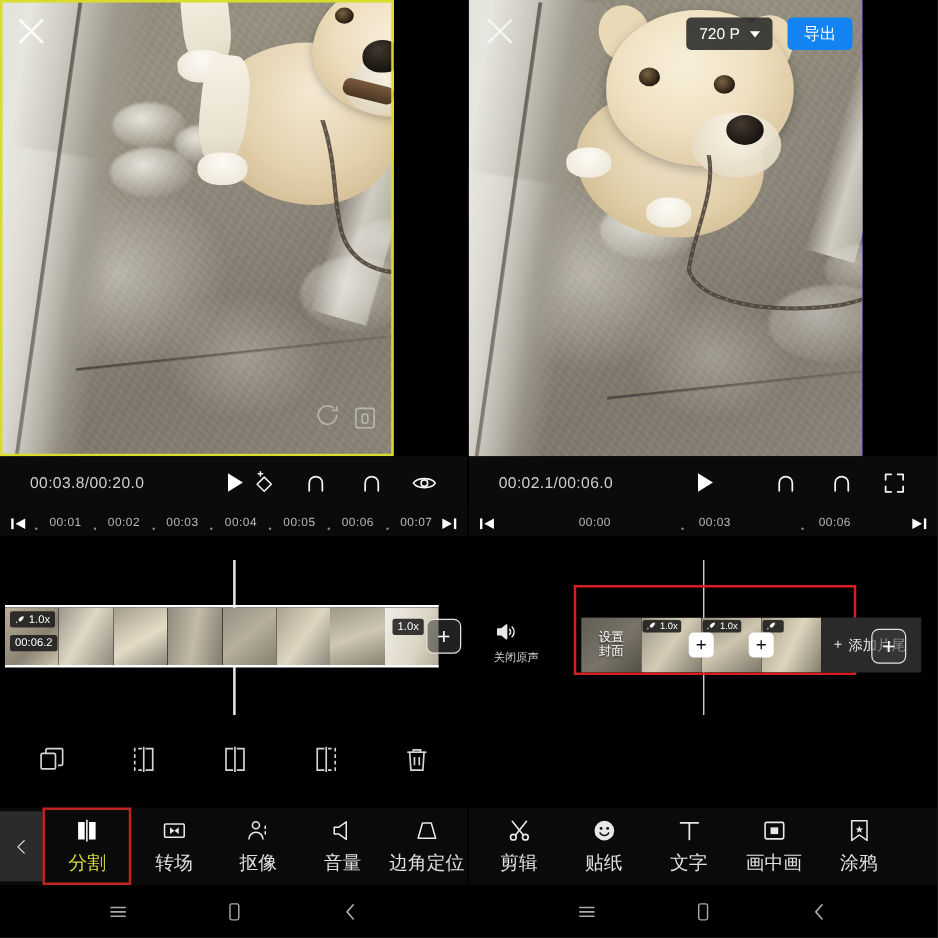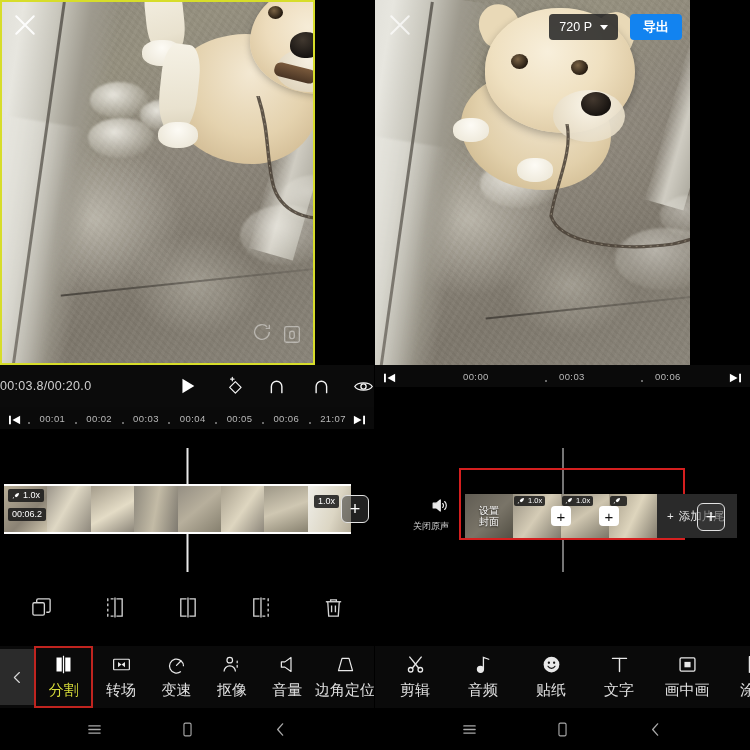--- a/index.html
+++ b/index.html
@@ -144,30 +144,30 @@
     position:absolute; right:72px; top:14px; height:26px; padding:0 10px;
     background:rgba(40,40,40,.88); border-radius:4px;
     display:flex; align-items:center; gap:8px;
     color:#fff; font-size:12.5px;
   }
   .caret { width:0;height:0;border-left:4px solid transparent;border-right:4px solid transparent;
     border-top:5px solid #fff; }
   .export-btn {
     position:absolute; right:8px; top:14px; height:26px; padding:0 13px;
     background:#1283f0; border-radius:4px; color:#fff; font-size:13px;
-    display:flex; align-items:center; justify-content:center; font-weight:700;margin-left:36px;
+    display:flex; align-items:center; justify-content:center; font-weight:400;margin-left:36px;
   }
 
   .wm { position:absolute; opacity:.42; }
   .wm.a { right:42px; bottom:22px; width:22px; height:22px; }
   .wm.b { right:12px; bottom:18px; width:22px; height:26px; }
   .wm svg{ width:100%; height:100%; }
 
   
-  .player-bar { height:42px; display:flex; align-items:center; padding:0 0;
+  .player-bar { height:42px; display:flex; align-items:center; padding:0 24px;
     background:#0b0b0b; position:relative; }
   .time-label { color:#cfcfcf; font-size:12.5px; letter-spacing:.3px; }
   .play-btn { position:absolute; left:50%; transform:translateX(-50%);
     width:22px; height:22px; display:flex; align-items:center; justify-content:center; }
   .play-btn svg{ width:100%; height:100%; }
   .pb-right { margin-left:auto; display:flex; align-items:center; gap:22px; }
   .pb-right .ic { width:21px; height:21px; opacity:.95; }
   .pb-right .ic svg{ width:100%; height:100%; }
 
   
@@ -208,21 +208,21 @@
   }
 
   
   .cliptools { position:absolute; left:0; right:0; top:596px;
     display:flex; justify-content:center; gap:50px; }
   .cliptools .ct { width:23px; height:23px; opacity:.92; }
   .cliptools .ct svg{ width:100%; height:100%; }
 
   
   .rt-mute { position:absolute; left:20px; top:496px; width:54px;
-    display:flex; flex-direction:column; align-items:flex-end; gap:5px; }
+    display:flex; flex-direction:column; align-items:flex-start; gap:5px; }
   .rt-mute .ic { width:19px; height:19px; }
   .rt-mute .ic svg{ width:100%; height:100%; }
   .rt-mute .lb { color:#cfcfcf; font-size:9px; white-space:nowrap; }
 
   .redbox { position:absolute; left:84px; top:468px; width:226px; height:72px;
     border:2px solid #d51f1f; }
 
   .rt-track { position:absolute; left:90px; top:494px; height:44px;
     display:flex; align-items:center; }
   .cover-clip { width:48px; height:44px; position:relative; overflow:hidden;
@@ -374,21 +374,21 @@
         <span class="tick">00:02</span>
         <span class="dot"></span>
         <span class="tick">00:03</span>
         <span class="dot"></span>
         <span class="tick">00:04</span>
         <span class="dot"></span>
         <span class="tick">00:05</span>
         <span class="dot"></span>
         <span class="tick">00:06</span>
         <span class="dot"></span>
-        <span class="tick">21:07</span>
+        <span class="tick">00:07</span>
       </div>
       <div class="edgebtn">
         <svg viewBox="0 0 16 14">
             <path d="M2 2 L11 7 L2 12 Z" fill="#fff"></path>
             <rect x="12.8" y="2" width="2.2" height="10" fill="#fff"></rect>
           </svg>
       </div>
     </div>
 
     <div class="playhead" style="top:448px;height:124px;"></div>
@@ -493,29 +493,20 @@
         </div>
         <div class="tb-item">
           <span class="ic">
             <svg viewBox="0 0 24 24" fill="none" stroke="#e8e8e8" stroke-width="1.4">
               <rect x="3" y="6" width="18" height="12" rx="1"></rect>
               <path d="M8 9 L12 12 L8 15 Z" fill="#e8e8e8" stroke="none"></path>
               <path d="M16 9 L12 12 L16 15 Z" fill="#e8e8e8" stroke="none"></path>
             </svg>
           </span>
           <span class="lb">转场</span>
-        </div>
-        <div class="tb-item">
-          <span class="ic">
-            <svg viewBox="0 0 24 24" fill="none" stroke="#e8e8e8" stroke-width="1.4">
-              <path d="M20 14a8 8 0 1 0-3 6"></path>
-                <path d="M12 13 L17 8" stroke-linecap="round"></path>
-            </svg>
-          </span>
-          <span class="lb">变速</span>
         </div>
         <div class="tb-item">
           <span class="ic">
             <svg viewBox="0 0 24 24" fill="none" stroke="#e8e8e8" stroke-width="1.4">
               <circle cx="10" cy="7" r="3.2"></circle>
                 <path d="M3.5 20 a6.5 6.5 0 0 1 13 0"></path>
               <path d="M18.5 8 L18.5 10 M18.5 13 L18.5 15" stroke-linecap="round"></path>
             </svg>
           </span>
           <span class="lb">抠像</span>
@@ -597,20 +588,48 @@
         </svg>
       </div>
 
       <div class="res-pill">
         <span>720 P</span>
         <span class="caret"></span>
       </div>
       <div class="export-btn">导出</div>
     </div>
 
+    <div class="player-bar">
+      <span class="time-label">00:02.1/00:06.0</span>
+      <div class="play-btn">
+        <svg viewBox="0 0 24 24">
+            <path d="M7 4 L20 12 L7 20 Z" fill="#fff"></path>
+          </svg>
+      </div>
+      <div class="pb-right">
+        <div class="ic">
+          <svg viewBox="0 0 24 24" fill="none" stroke="#fff" stroke-width="1.6" stroke-linecap="round">
+            <path d="M5 19 L5 12 A6 6 0 0 1 17 12 L17 19"></path>
+          </svg>
+        </div>
+        <div class="ic">
+          <svg viewBox="0 0 24 24" fill="none" stroke="#fff" stroke-width="1.6" stroke-linecap="round">
+            <path d="M19 19 L19 12 A6 6 0 0 0 7 12 L7 19"></path>
+          </svg>
+        </div>
+        <div class="ic">
+          <svg viewBox="0 0 24 24" fill="none" stroke="#fff" stroke-width="1.6" stroke-linecap="round" stroke-linejoin="round">
+            <path d="M9 4 H4 V9"></path>
+              <path d="M15 4 H20 V9"></path>
+              <path d="M9 20 H4 V15"></path>
+              <path d="M15 20 H20 V15"></path>
+          </svg>
+        </div>
+      </div>
+    </div>
 
     <div class="ruler">
       <div class="edgebtn">
         <svg viewBox="0 0 16 14">
             <rect x="1" y="2" width="2.2" height="10" fill="#fff"></rect>
             <path d="M14 2 L5 7 L14 12 Z" fill="#fff"></path>
           </svg>
       </div>
       <div class="ticks right-t">
         <span class="tick">00:00</span>
@@ -711,29 +730,20 @@
               <circle cx="6.5" cy="18" r="2.6"></circle>
                 <circle cx="17.5" cy="18" r="2.6"></circle>
               <path d="M8.5 16 L18.5 3.5"></path>
                 <path d="M15.5 16 L5.5 3.5"></path>
             </svg>
           </span>
           <span class="lb">剪辑</span>
         </div>
         <div class="tb-item">
           <span class="ic">
-            <svg viewBox="0 0 24 24" fill="none" stroke="#e8e8e8" stroke-width="1.5">
-              <circle cx="8.5" cy="17.5" r="3.4" fill="#e8e8e8"></circle>
-                <path d="M11.9 17.5 L11.9 4 L18 6" stroke-linecap="round"></path>
-            </svg>
-          </span>
-          <span class="lb">音频</span>
-        </div>
-        <div class="tb-item">
-          <span class="ic">
             <svg viewBox="0 0 24 24" fill="#e8e8e8">
               <circle cx="12" cy="12" r="9"></circle>
               <circle cx="9" cy="10" r="1.3" fill="#111"></circle>
                 <circle cx="15" cy="10" r="1.3" fill="#111"></circle>
               <path d="M8 14 a4.5 4.5 0 0 0 8 0" stroke="#111" stroke-width="1.3" fill="none" stroke-linecap="round"></path>
             </svg>
           </span>
           <span class="lb">贴纸</span>
         </div>
         <div class="tb-item">

